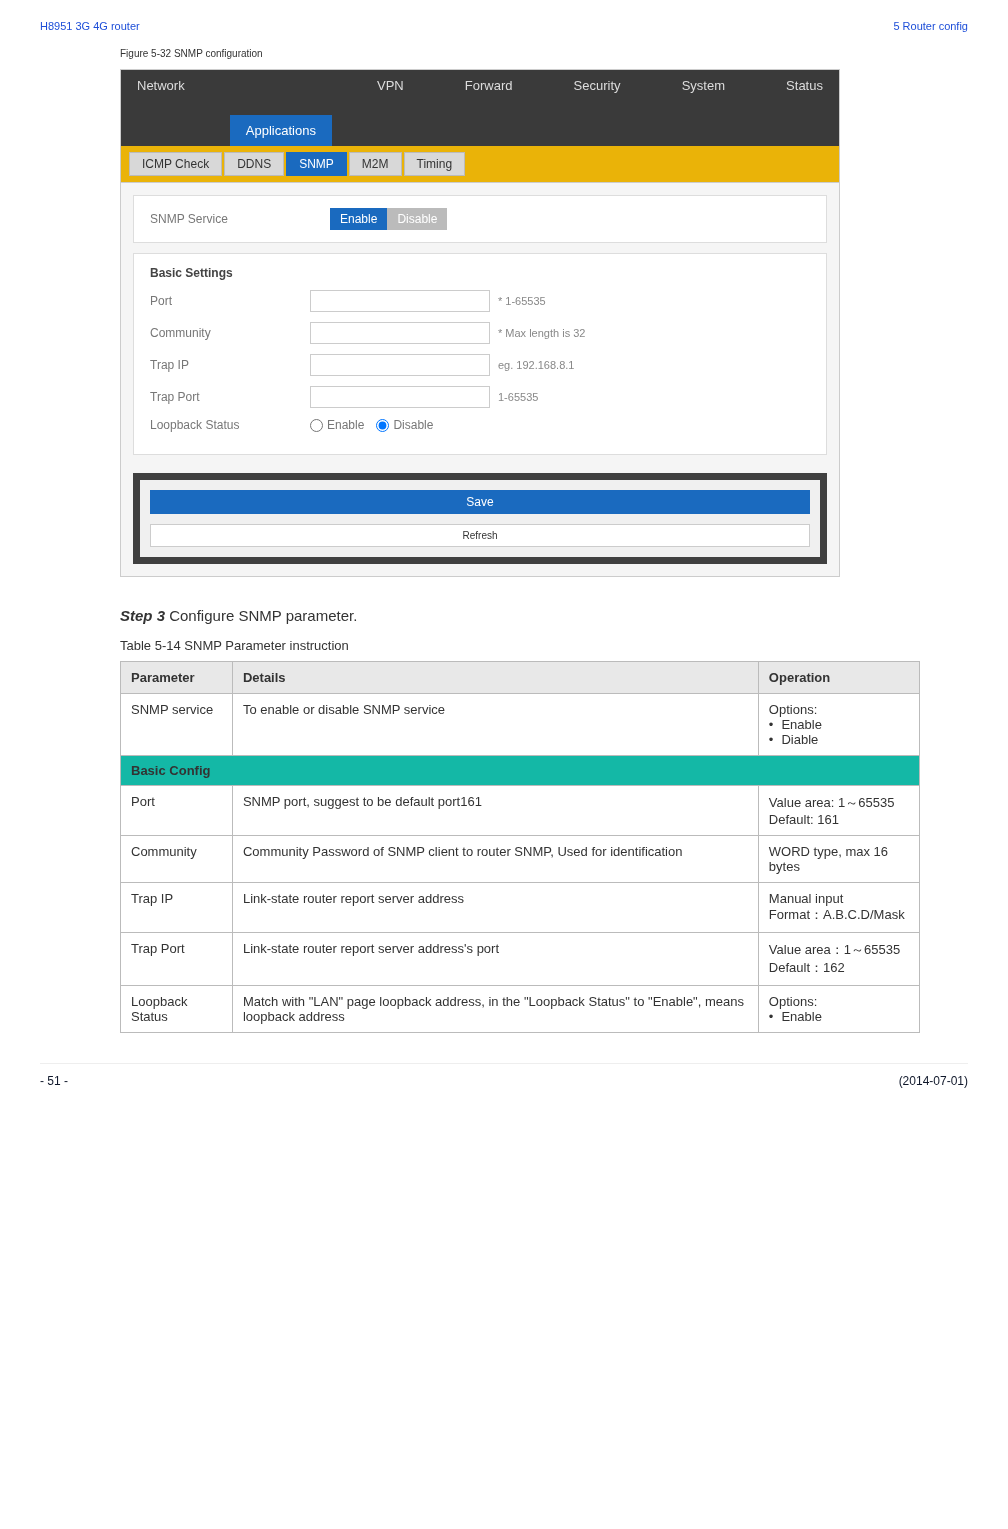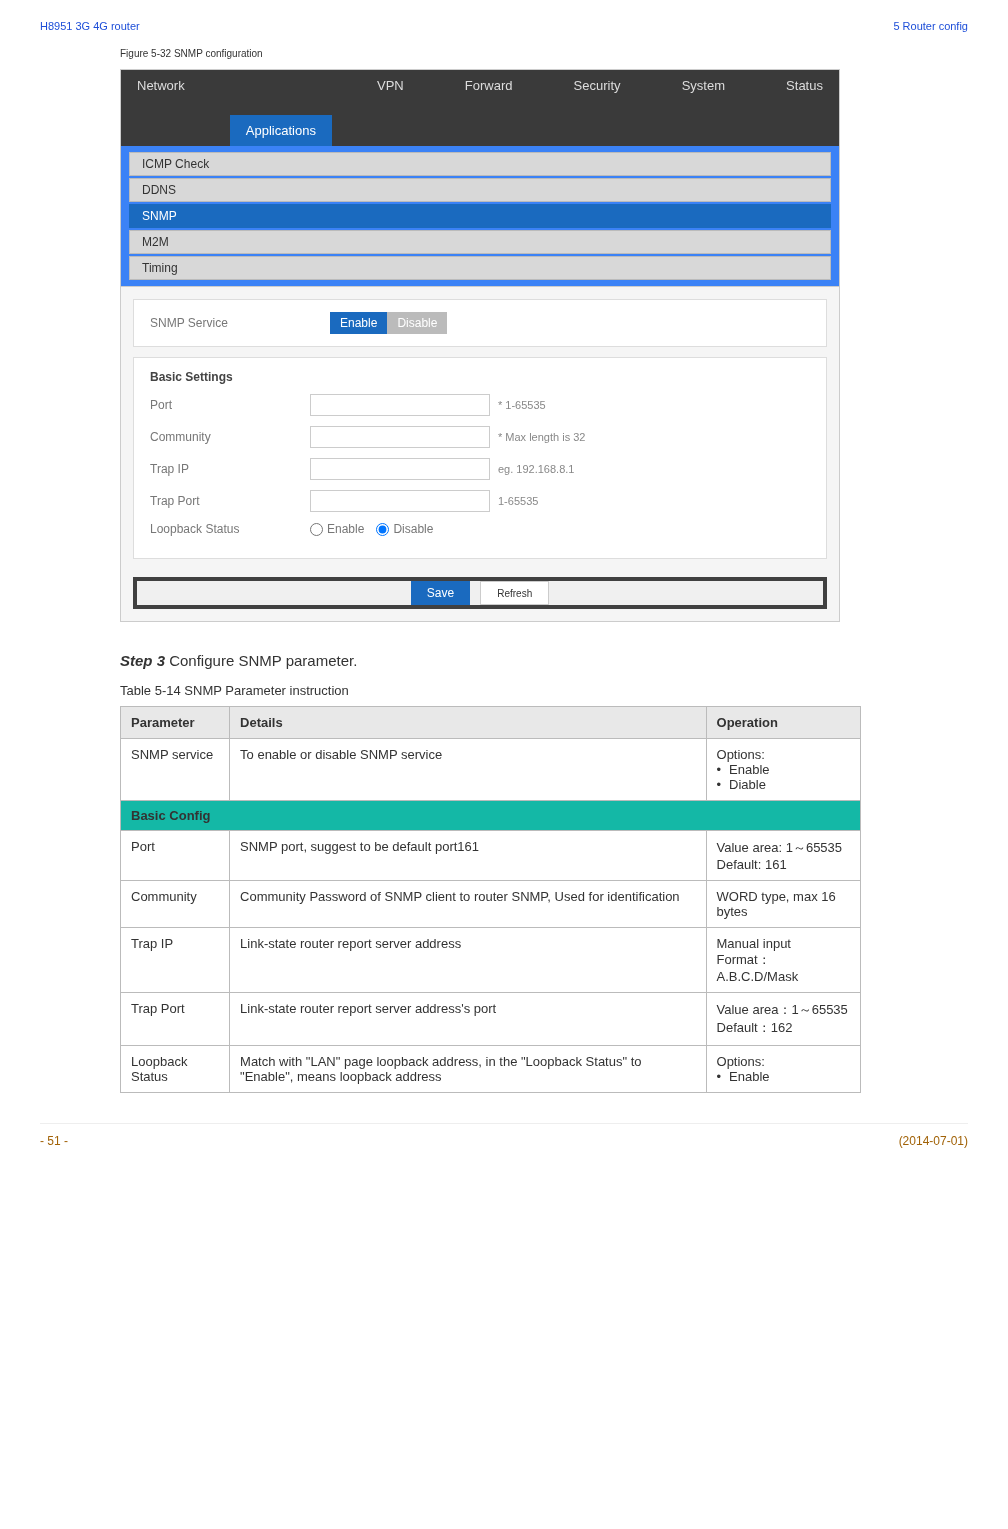--- a/index.html
+++ b/index.html
@@ -41,26 +41,25 @@
       padding: 8px 16px;
       font-size: 13px;
       cursor: pointer;
     }
     .nav-item.active {
       background: #1a6abf;
       color: #fff;
       margin-top: 45px;
     }
     .sub-nav {
-      background: #3b82f6;
+      background: #eab308;
       display: flex;
       gap: 2px;
       padding: 6px 8px;
       border-bottom: 1px solid #ccc;
-      flex-direction: column;
     }
     .sub-nav-item {
       padding: 4px 12px;
       font-size: 12px;
       cursor: pointer;
       background: #d8d8d8;
       border: 1px solid #bbb;
     }
     .sub-nav-item.active {
       background: #1a6abf;
@@ -143,22 +142,24 @@
     }
     .radio-item {
       display: flex;
       align-items: center;
       gap: 4px;
     }
     .action-bar {
       display: flex;
       justify-content: center;
       gap: 10px;
+      padding: 10px;
       background: #f0f0f0;
-      border: 4px solid #404040;
+      border: 7px solid #404040;
+      flex-direction: column;
     }
     .btn-save {
       background: #1a6abf;
       color: #fff;
       border: none;
       padding: 5px 16px;
       font-size: 12px;
       cursor: pointer;
     }
     .btn-refresh {
@@ -176,21 +177,21 @@
     .step-title .step-label {
       font-style: italic;
       font-weight: bold;
     }
     .table-title {
       font-size: 13px;
       margin-bottom: 8px;
       margin-left: 80px;
     }
     .param-table {
-      width: 741px;
+      width: 800px;
       margin-left: 80px;
       border-collapse: collapse;
       font-size: 13px;
     }
     .param-table th {
       background: #e8e8e8;
       border: 1px solid #bbb;
       padding: 8px 10px;
       text-align: left;
       font-weight: bold;
@@ -211,21 +212,21 @@
       gap: 4px;
     }
     .bullet-item::before {
       content: '•';
       margin-right: 4px;
     }
     .page-footer {
       display: flex;
       justify-content: space-between;
       font-size: 12px;
-      color: #a16207;
+      color: #0f172a;
       margin-top: 30px;
       padding-top: 10px;
       border-top: 1px solid #eee;
     }
   </style>
 </head>
 <body>
 
 <div class="page-header">
   <span>H8951 3G 4G router</span>

